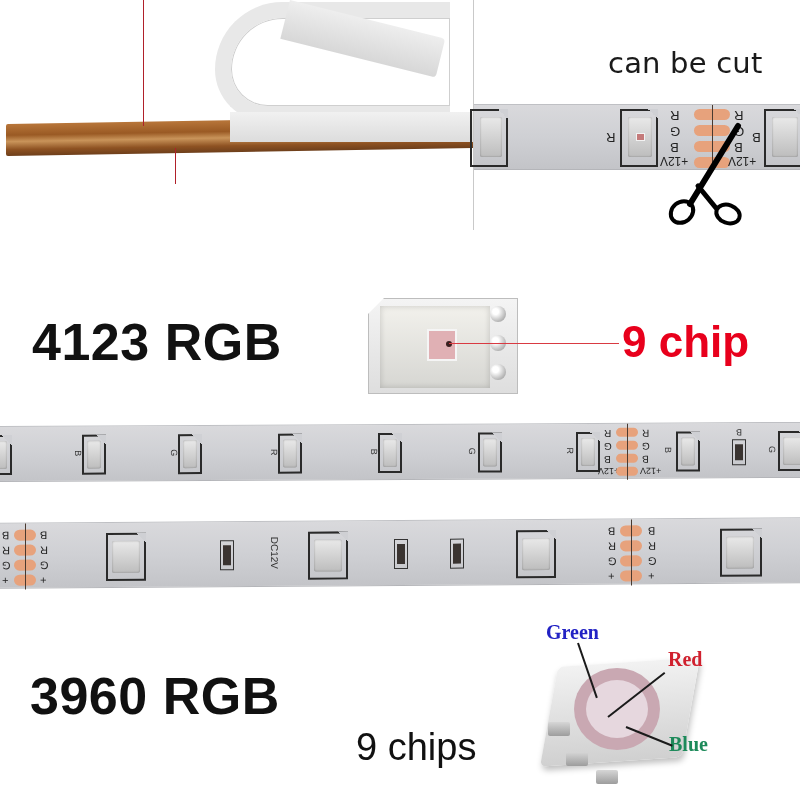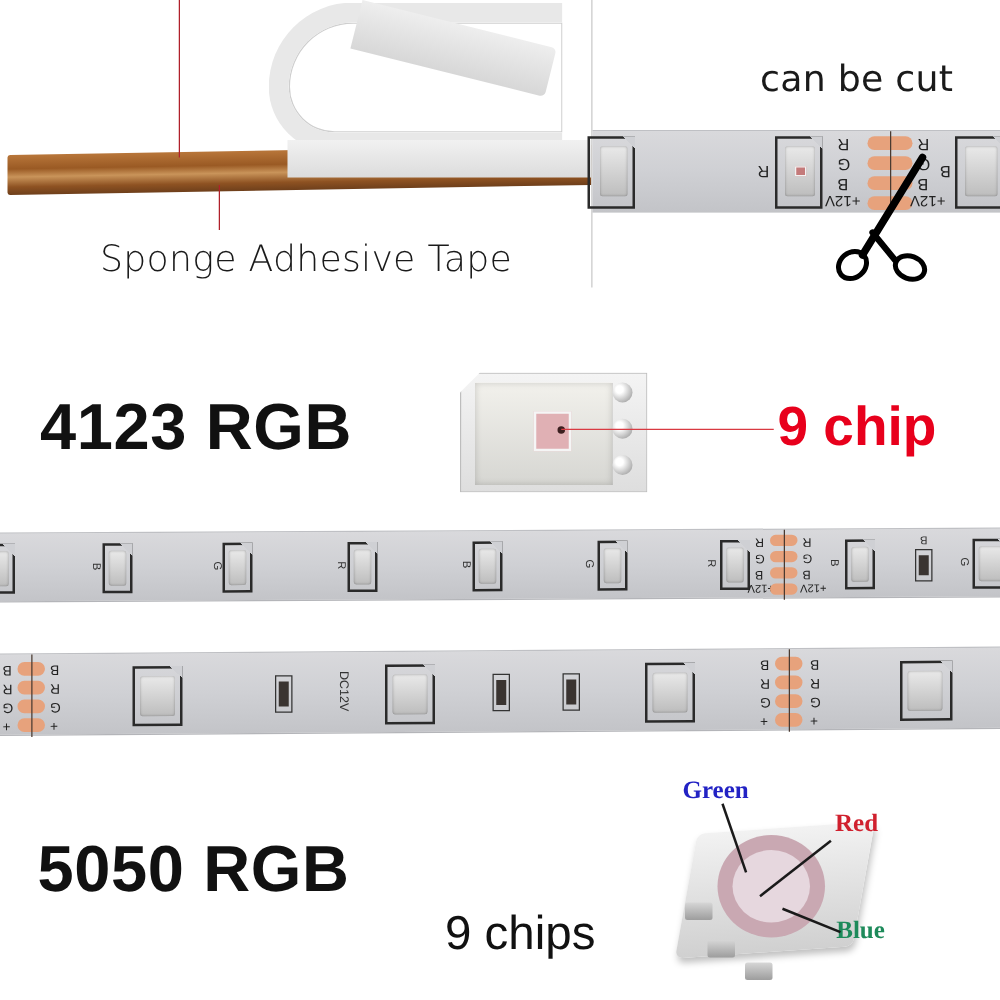--- a/index.html
+++ b/index.html
@@ -154,21 +154,20 @@
 </head>
 <body>
 
 <div class="abs panel-left">
   <div class="abs tape-loop"></div>
   <div class="abs tape-tail"></div>
   <div class="abs tape-strip"></div>
   <div class="abs tape-strip-white"></div>
   <div class="abs pointer-line" style="left:143px; top:0; height:126px;"></div>
   <div class="abs pointer-line" style="left:175px; top:148px; height:36px;"></div>
-  <div class="abs caption-sponge">Sponge Adhesive Tape</div>
 </div>
 <div class="abs divider-v"></div>
 
 <div class="abs caption-cut">can be cut</div>
 <div class="abs strip" style="left:474px; top:104px; width:326px; height:66px;">
 
   <div class="chip-box" style="left:-4px; top:4px; width:38px; height:58px;">
     <div class="chip-led" style="left:8px; top:6px; width:22px; height:40px;"></div>
   </div>
 
@@ -328,21 +327,21 @@
   <div class="cut-line" style="left:631px; top:0; height:66px;"></div>
   <span class="pad-label" style="left:648px; top:6px; font-size:11px;">B</span>
   <span class="pad-label" style="left:648px; top:21px; font-size:11px;">R</span>
   <span class="pad-label" style="left:648px; top:36px; font-size:11px;">G</span>
   <span class="pad-label" style="left:648px; top:51px; font-size:11px;">+</span>
   <div class="chip-box" style="left:720px; top:10px; width:42px; height:48px;">
       <div class="chip-led" style="left:4px; top:6px; width:28px; height:32px;"></div>
     </div>
 </div>
 
-<div class="abs heading h-5050">5050 RGB</div>
+<div class="abs heading h-5050">3960 RGB</div>
 <div class="abs three-chips">9 chips</div>
 
 <div class="abs closeup-5050"></div>
 <div class="closeup-5050-pin" style="left:548px; top:722px;"></div>
 <div class="closeup-5050-pin" style="left:566px; top:752px;"></div>
 <div class="closeup-5050-pin" style="left:596px; top:770px;"></div>
 <div class="abs closeup-5050-ring"></div>
 <div class="abs closeup-5050-inner"></div>
 
 <div class="abs label-blue">Green</div>

